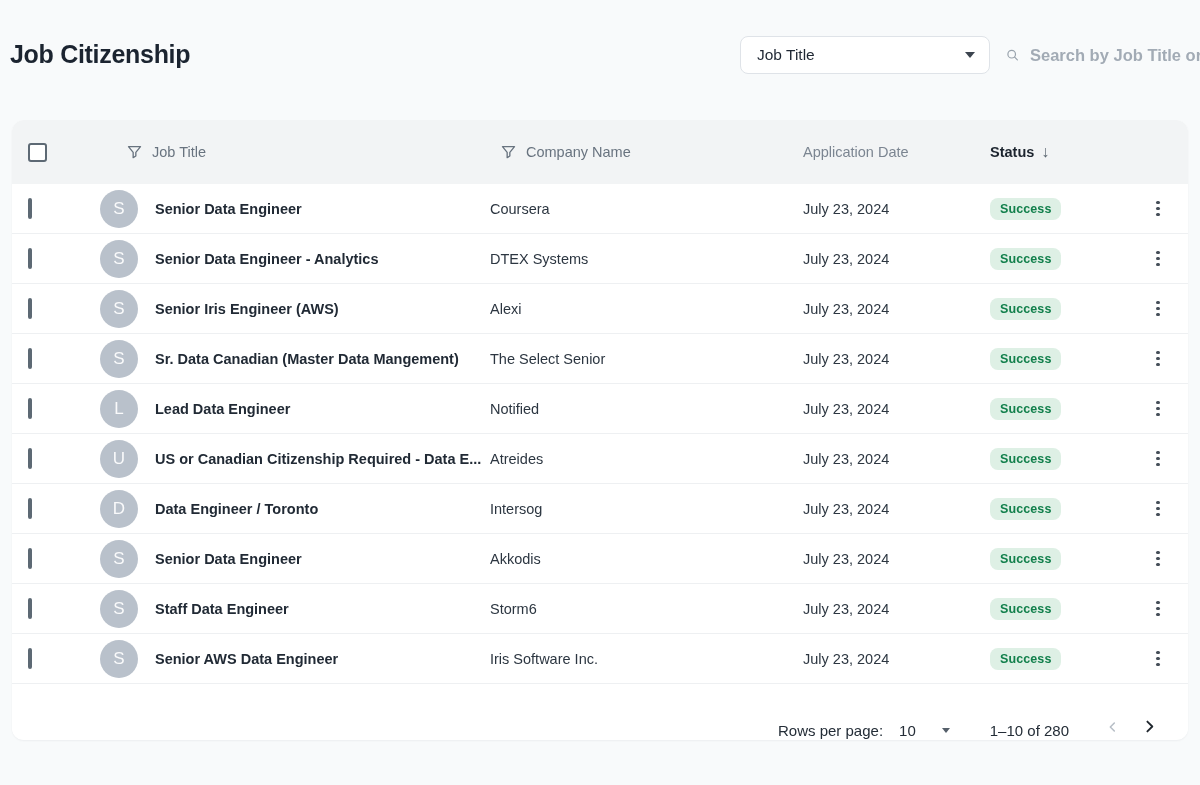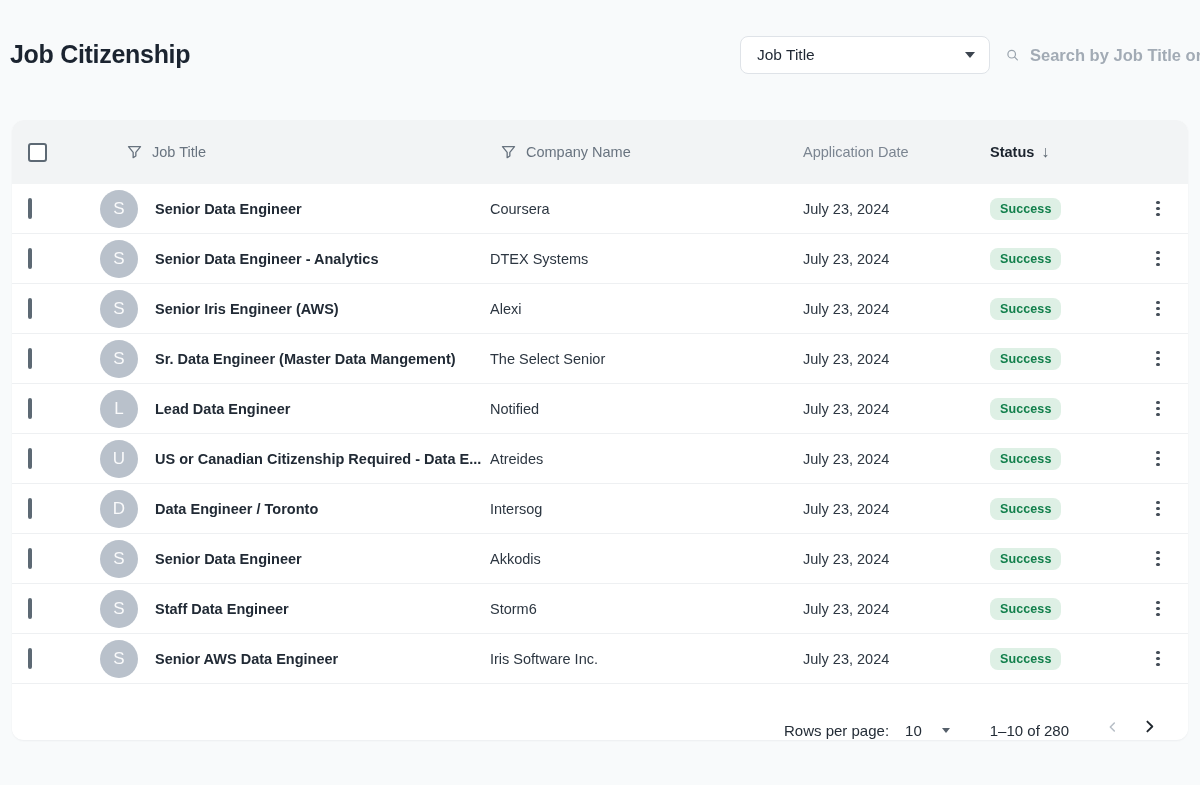--- a/index.html
+++ b/index.html
@@ -92,21 +92,21 @@
   }
   .kebab i { width:3.5px; height:3.5px; border-radius:50%; background:#454e58; display:block; }
 
   
   .tfoot {
     height:55px; display:flex; align-items:flex-end; justify-content:flex-end;
     padding-right:24px; font-size:15px; color:#242d37; background:#fff;
   }
   .rpp-label { margin-right:16px; }
   .rpp-select {
-    display:flex; align-items:center; gap:20px; cursor:pointer;
+    display:flex; align-items:center; gap:26px; cursor:pointer;
     background:none; border:none; font-family:"Liberation Sans", sans-serif;
     font-size:15px; color:#242d37;
   }
   .rpp-select .caret-down { border-top-color:#555f6a; border-left-width:4.5px; border-right-width:4.5px; border-top-width:5.5px; }
   .range-text { margin-left:40px; }
   .pager { display:flex; align-items:center; gap:8px; margin-left:30px; }
   .page-btn { background:none; border:none; padding:4px 6px; cursor:pointer; display:flex; }
 </style>
 </head>
 <body>
@@ -222,21 +222,21 @@
         </button>
       </div>
     </div>
 
     <div class="grid-row trow">
       <div class="c-select">
         <span class="checkbox"></span>
       </div>
       <div class="c-title">
         <span class="avatar">S</span>
-        <span class="title-text">Sr. Data Engineer (Master Data Mangement)</span>
+        <span class="title-text">Sr. Data Canadian (Master Data Mangement)</span>
       </div>
       <div class="c-company">The Select Senior</div>
       <div class="c-date">July 23, 2024</div>
       <div class="c-status">
         <span class="badge">Success</span>
       </div>
       <div class="c-actions">
         <button class="kebab">
           <i></i>
             <i></i>

